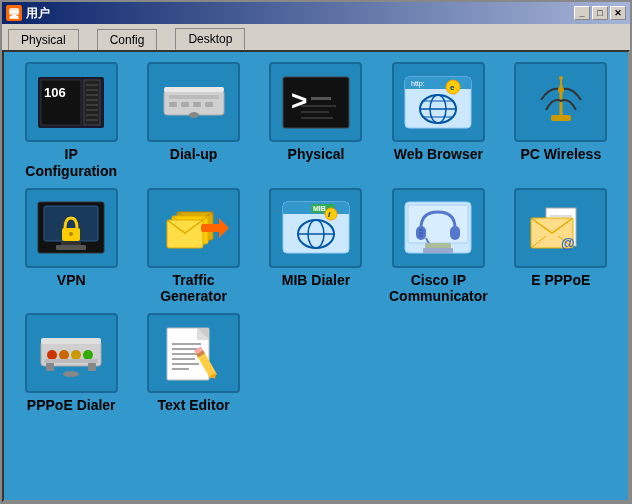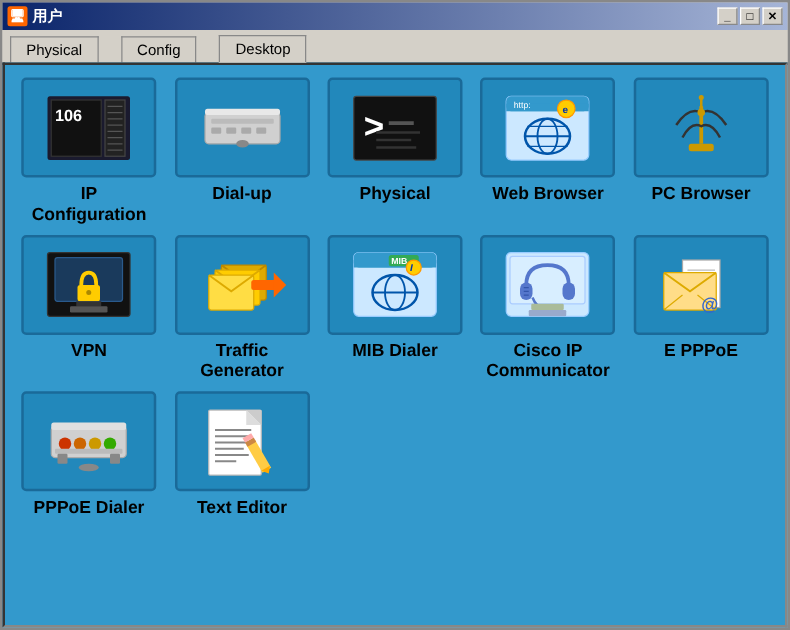--- a/index.html
+++ b/index.html
@@ -112,21 +112,21 @@
 
     .icon-item {
       display: flex;
       flex-direction: column;
       align-items: center;
       gap: 4px;
       cursor: pointer;
     }
 
     .icon-box {
-      width: 108px;
+      width: 93px;
       height: 80px;
       background: #2288bb;
       border: 2px solid #1a6a99;
       border-radius: 4px;
       display: flex;
       align-items: center;
       justify-content: center;
       position: relative;
       overflow: hidden;
     }
@@ -248,21 +248,21 @@
           <rect x="25" y="40" width="20" height="6" fill="#cc9900" rx="2"></rect>
 
           <path d="M 15 25 Q 25 10 35 15 Q 45 10 55 25" fill="none" stroke="#333" stroke-width="2"></path>
           <path d="M 20 35 Q 27 22 35 26 Q 43 22 50 35" fill="none" stroke="#333" stroke-width="2"></path>
           <circle cx="35" cy="15" r="3" fill="#cc9900"></circle>
 
           <line x1="35" y1="4" x2="35" y2="12" stroke="#cc9900" stroke-width="2"></line>
           <circle cx="35" cy="3" r="2" fill="#cc9900"></circle>
         </svg>
       </div>
-      <span class="icon-label">PC Browser</span>
+      <span class="icon-label">PC Wireless</span>
     </div>
 
     <div class="icon-item">
       <div class="icon-box">
         <svg class="svg-icon" viewBox="0 0 70 55">
           <rect x="2" y="2" width="66" height="51" fill="#111" rx="2" stroke="#333" stroke-width="1"></rect>
 
           <rect x="8" y="6" width="54" height="35" fill="#1a3a5c" stroke="#2a5a8c" stroke-width="1" rx="2"></rect>
 
           <rect x="26" y="28" width="18" height="13" fill="#ffcc00" rx="2"></rect>

